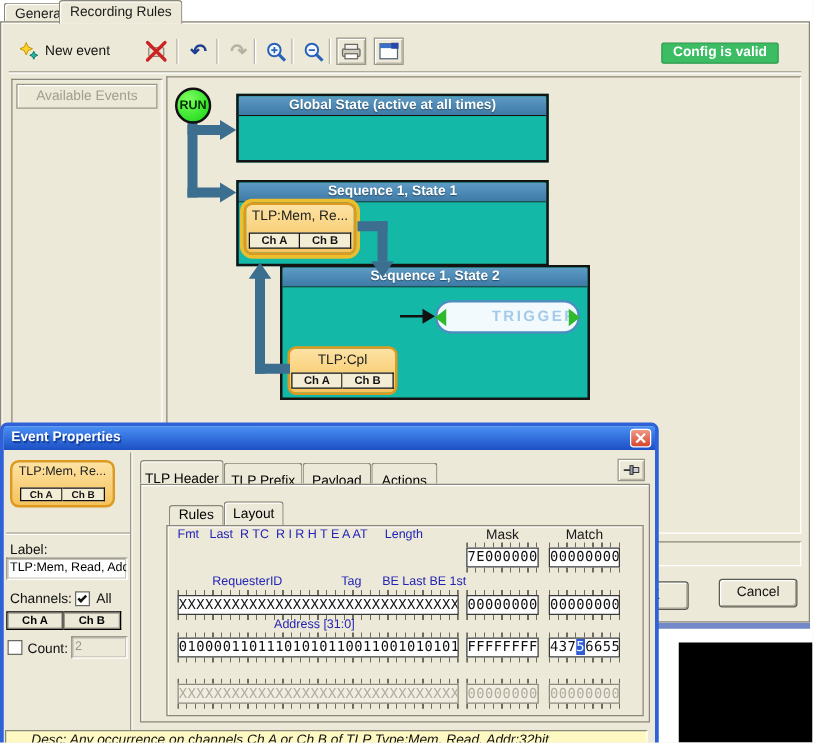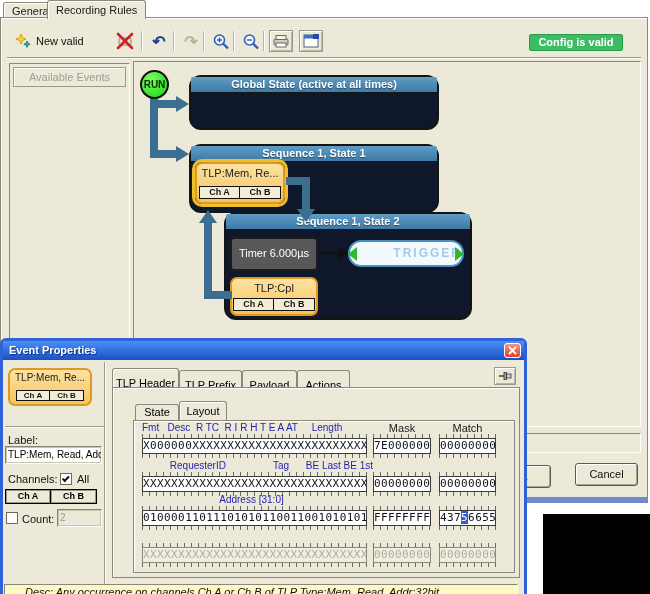--- a/index.html
+++ b/index.html
@@ -21,21 +21,21 @@
   .glyph-undo::before { content:"\21B6"; font-size:16px; color:#1c3f94; font-weight:bold; }
   .glyph-redo::before { content:"\21B7"; font-size:16px; color:#b6b2a2; font-weight:bold; }
   .badge { position:absolute; left:528px; top:16px; width:94px; height:17px; background:#3cbd63; border:1px solid #2a9a4d; border-radius:2px; color:#fff; font-size:11px; font-weight:bold; text-align:center; line-height:15px; }
   .groove { position:absolute; left:6px; top:39px; width:634px; height:2px; border-top:1px solid #9a9888; border-bottom:1px solid #fff; }
 
   
   .left-list { position:absolute; left:8px; top:45px; width:121px; height:378px; background:#ece9d8; border:1px solid; border-color:#8a887a #fff #fff #8a887a; }
   .avail-btn { position:absolute; left:3px; top:3px; width:113px; height:20px; background:#ece9d8; border:1px solid #9a9888; box-shadow:inset 1px 1px 0 #fff; color:#a09e8e; font-size:11px; text-align:center; line-height:18px; }
   .canvas { position:absolute; left:132px; top:43px; width:508px; height:366px; background:#ece9d8; border:1px solid; border-color:#8a887a #fff #fff #8a887a; }
 
-  .statebox { position:absolute; border:2px solid #141414; border-radius:12px; background:#0f172a; }
+  .statebox { position:absolute; border:2px solid #141414; border-radius:0; background:#14b8a6; }
   .statebox .hdr { height:16px; background:linear-gradient(#5e9cc6,#3d7aa6); border-bottom:1px solid #141414; border-radius:2px 2px 0 0; color:#fff; font-size:11px; font-weight:bold; text-align:center; line-height:15px; text-shadow:0 1px 1px rgba(0,0,0,.45); }
   .eventbox { position:absolute; background:linear-gradient(#fde2a3,#f6c35c); border:2px solid #de9a1e; border-radius:7px; text-align:center; }
   .eventbox.selected { box-shadow:0 0 0 3px #edbe2e; }
   .eventbox .elabel { font-size:11px; color:#222; margin-top:3px; }
   .chrow { position:absolute; left:0; right:0; bottom:3px; display:flex; justify-content:center; }
   .chbtn { background:#f4edd6; border:1px solid #111; font-size:9px; font-weight:bold; line-height:11px; height:13px; width:41px; text-align:center; color:#111; }
   .chbtn + .chbtn { border-left:none; }
 
   .conn { position:absolute; background:#3c6e90; }
   .ah-r { position:absolute; width:0; height:0; border-top:8px solid transparent; border-bottom:8px solid transparent; border-left:13px solid #3c6e90; }
@@ -104,21 +104,21 @@
     <div class="tab active" style="left:47px;"><span>Recording Rules</span></div>
     <div class="win-bottom"></div>
 
     <div class="panel">
 
       <div class="tb-btn" style="left:14px; top:12px;">
         <svg width="16" height="16" viewBox="0 0 16 16">
             <path d="M6 1l1.5 3.5L11 6 7.5 7.5 6 11 4.5 7.5 1 6l3.5-1.5z" fill="#ffd42a" stroke="#c89400" stroke-width="0.8"></path>
             <path d="M12 8l1 2.2 2.2 1-2.2 1-1 2.2-1-2.2-2.2-1 2.2-1z" fill="#2ab5a0" stroke="#0e7a6a" stroke-width="0.8"></path>
           </svg>
-        <span>New valid</span>
+        <span>New event</span>
       </div>
       <div class="tb-icon" style="left:112px; top:12px;">
         <svg width="20" height="18">
             <rect x="4" y="6" width="12" height="7" rx="1" fill="#e6e2d4" stroke="#8a887a"></rect>
             <path d="M3 2 L17 16 M17 2 L3 16" stroke="#cc2222" stroke-width="2.6" stroke-linecap="round"></path>
           </svg>
       </div>
       <div class="tb-sep" style="left:140px; top:13px;"></div>
       <div class="tb-icon glyph-undo" style="left:146px; top:12px;"></div>
       <div class="tb-sep" style="left:172px; top:13px;"></div>
@@ -184,21 +184,20 @@
             <div class="chbtn">Ch B</div>
           </div>
         </div>
         <div class="conn" style="left:152px; top:115px; width:24px; height:8px; z-index:4;"></div>
         <div class="conn" style="left:168px; top:115px; width:8px; height:32px; z-index:4;"></div>
         <div class="ah-d" style="left:163px; top:147px; z-index:5;"></div>
 
         <div class="statebox" style="left:90px; top:150px; width:248px; height:108px; z-index:3;">
           <div class="hdr">Sequence 1, State 2</div>
         </div>
-        <div class="timerbox" style="left:96px; top:175px; width:88px; height:34px;">Timer 6.000µs</div>
         <div style="position:absolute; left:186px; top:190px; width:20px; height:2px; background:#111; z-index:4;"></div>
         <div style="position:absolute; left:204px; top:185px; width:0; height:0; border-top:6px solid transparent; border-bottom:6px solid transparent; border-left:10px solid #111; z-index:4;"></div>
         <div class="trigger" style="left:214px; top:178px; width:116px; height:27px;">
           <div class="trig-l"></div>
           <span>TRIGGER</span>
           <div class="trig-r"></div>
         </div>
         <div class="eventbox" style="left:96px; top:215px; width:88px; height:39px; z-index:4;">
           <div class="elabel">TLP:Cpl</div>
           <div class="chrow">
@@ -259,34 +258,29 @@
             <rect x="8.5" y="4" width="4.5" height="4" fill="#c8ccd2" stroke="#333" stroke-width="0.8"></rect>
           </svg>
       </div>
 
       <div class="dtab active" style="left:109px; width:67px;">TLP Header</div>
       <div class="dtab" style="left:176px; width:63px;">TLP Prefix</div>
       <div class="dtab" style="left:239px; width:55px;">Payload</div>
       <div class="dtab" style="left:294px; width:53px;">Actions</div>
 
       <div class="dtab-panel">
-        <div class="stab" style="left:22px; width:44px;">State</div>
+        <div class="stab" style="left:22px; width:44px;">Rules</div>
         <div class="stab active" style="left:66px; width:48px;">Layout</div>
 
         <div class="sub-panel">
 
           <div class="bitrow" style="top:1px;">
-            <div class="bitcap">Fmt   Desc  R TC  R I R H T E A AT     Length</div>
+            <div class="bitcap">Fmt   Last  R TC  R I R H T E A AT     Length</div>
             <div class="colhead w-mask">Mask</div>
             <div class="colhead w-match">Match</div>
-            <div class="fieldgrp w-bits">
-              <div class="ticks"></div>
-              <div class="bitbox">X000000XXXXXXXXXXXXXXXXXXXXXXXXX</div>
-              <div class="ticks"></div>
-            </div>
             <div class="fieldgrp w-mask">
               <div class="ticks"></div>
               <div class="bitbox">7E000000</div>
               <div class="ticks"></div>
             </div>
             <div class="fieldgrp w-match">
               <div class="ticks"></div>
               <div class="bitbox">00000000</div>
               <div class="ticks"></div>
             </div>

